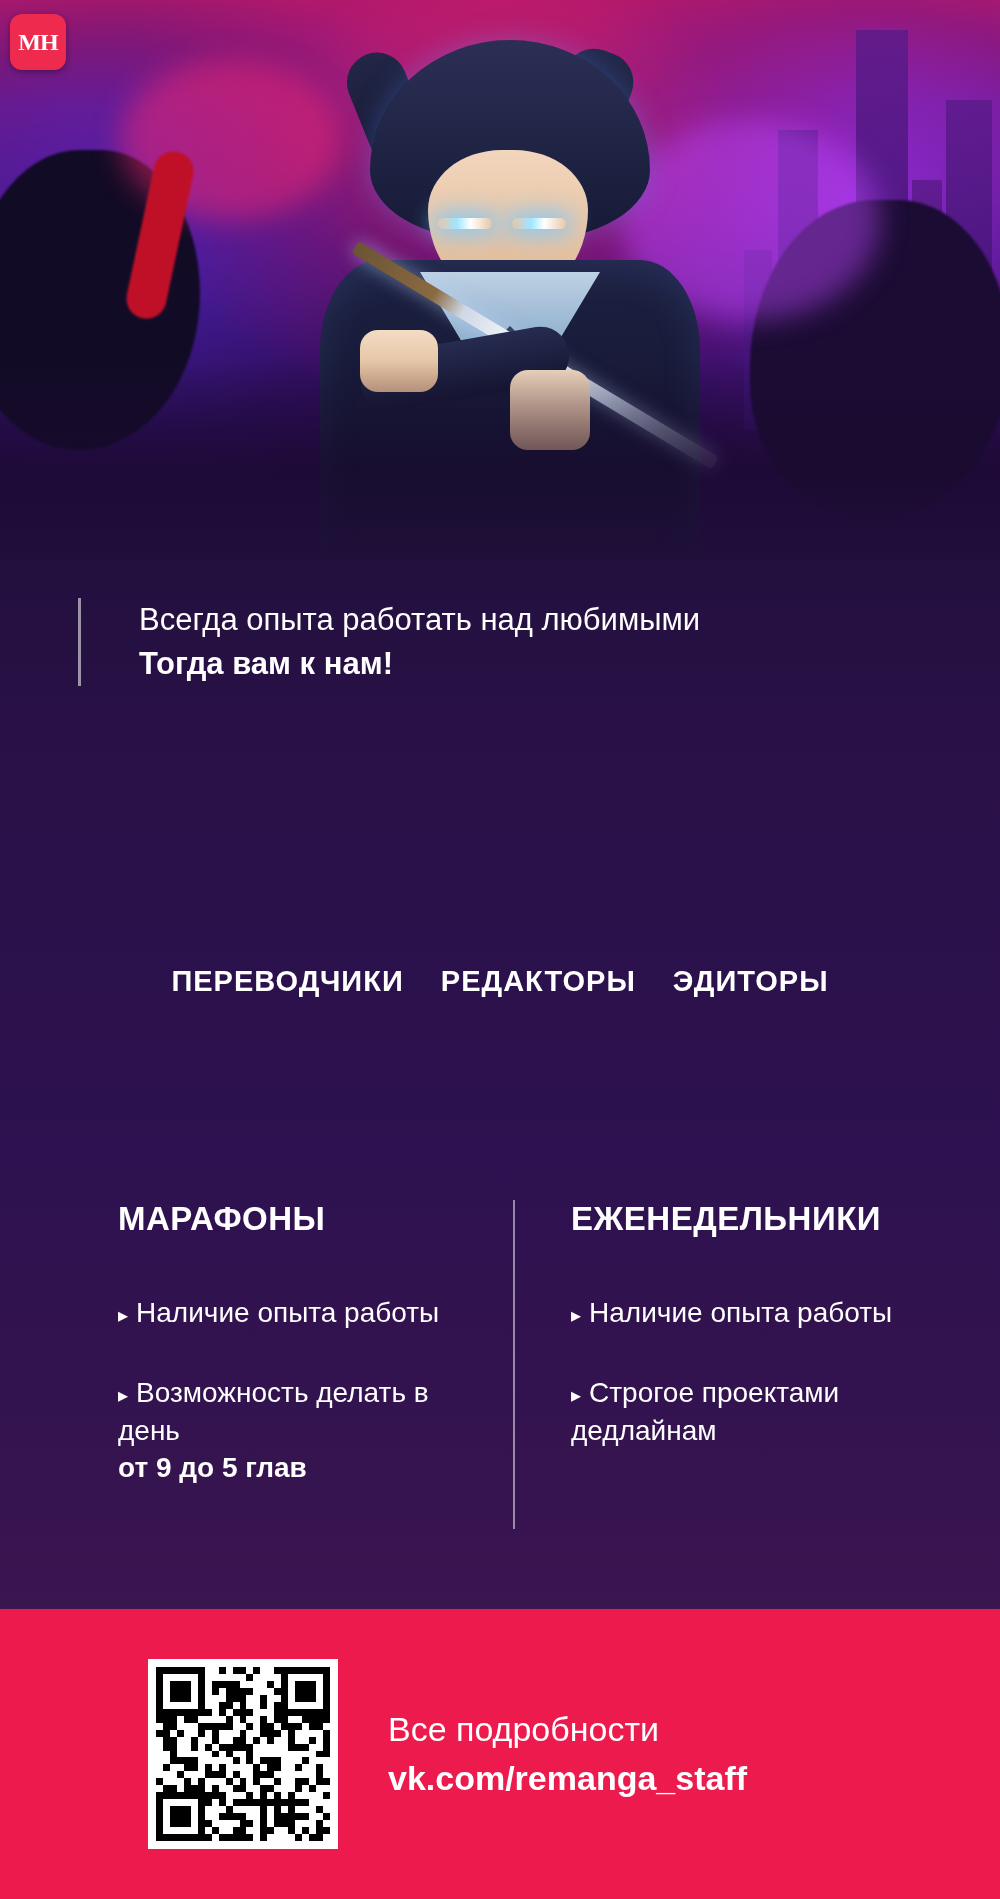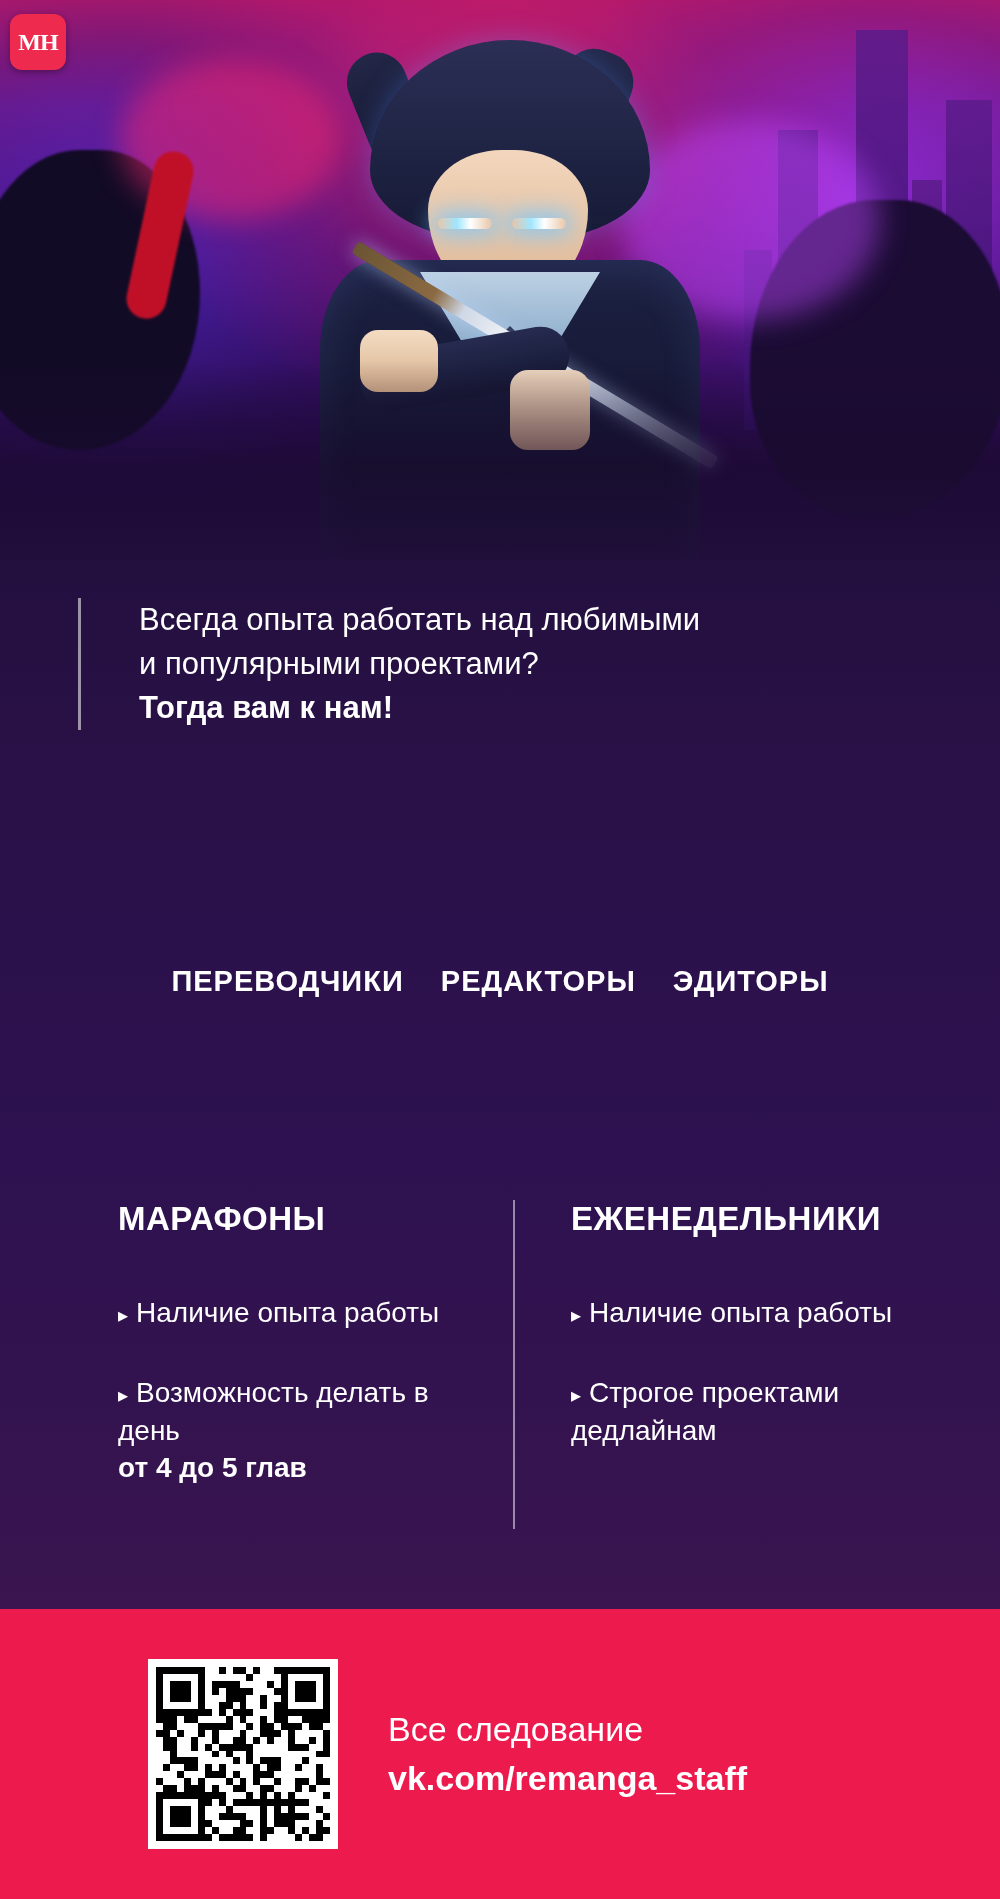--- a/index.html
+++ b/index.html
@@ -322,41 +322,40 @@
   </div>
 
   <div class="watermark">
     <div class="wm-logo">MH</div>
   </div>
 
   <div class="body-bg"></div>
 
   <div class="intro">
     <div>Всегда опыта работать над любимыми</div>
-    <div>и популярными проектами?</div>
     <div class="bold">Тогда вам к нам!</div>
   </div>
 
 
   <div class="roles">
     <span>ПЕРЕВОДЧИКИ</span>
     <span>РЕДАКТОРЫ</span>
     <span>ЭДИТОРЫ</span>
   </div>
 
 
   <div class="cols">
     <div class="col left">
       <h3>МАРАФОНЫ</h3>
       <div class="bullet">
         <span class="mark">▸</span><span>Наличие опыта работы</span>
       </div>
       <div class="bullet">
         <span class="mark">▸</span><span>Возможность делать в день</span>
-        <span class="strong">от 4 до 5 глав</span>
+        <span class="strong">от 9 до 5 глав</span>
       </div>
     </div>
     <div class="col right">
       <h3>ЕЖЕНЕДЕЛЬНИКИ</h3>
       <div class="bullet">
         <span class="mark">▸</span><span>Наличие опыта работы</span>
       </div>
       <div class="bullet">
         <span class="mark">▸</span><span>Строгое проектами дедлайнам</span>
       </div>
@@ -987,18 +986,18 @@
           <div style="background: rgb(255, 255, 255);"></div>
           <div style="background: rgb(255, 255, 255);"></div>
           <div style="background: rgb(0, 0, 0);"></div>
           <div style="background: rgb(255, 255, 255);"></div>
           <div style="background: rgb(0, 0, 0);"></div>
           <div style="background: rgb(0, 0, 0);"></div>
           <div style="background: rgb(255, 255, 255);"></div>
         </div>
     </div>
     <div class="footer-text">
-      <div>Все следование</div>
+      <div>Все подробности</div>
       <div class="link">vk.com/remanga_staff</div>
     </div>
   </div>
 
 </div>
 
 </body></html>

